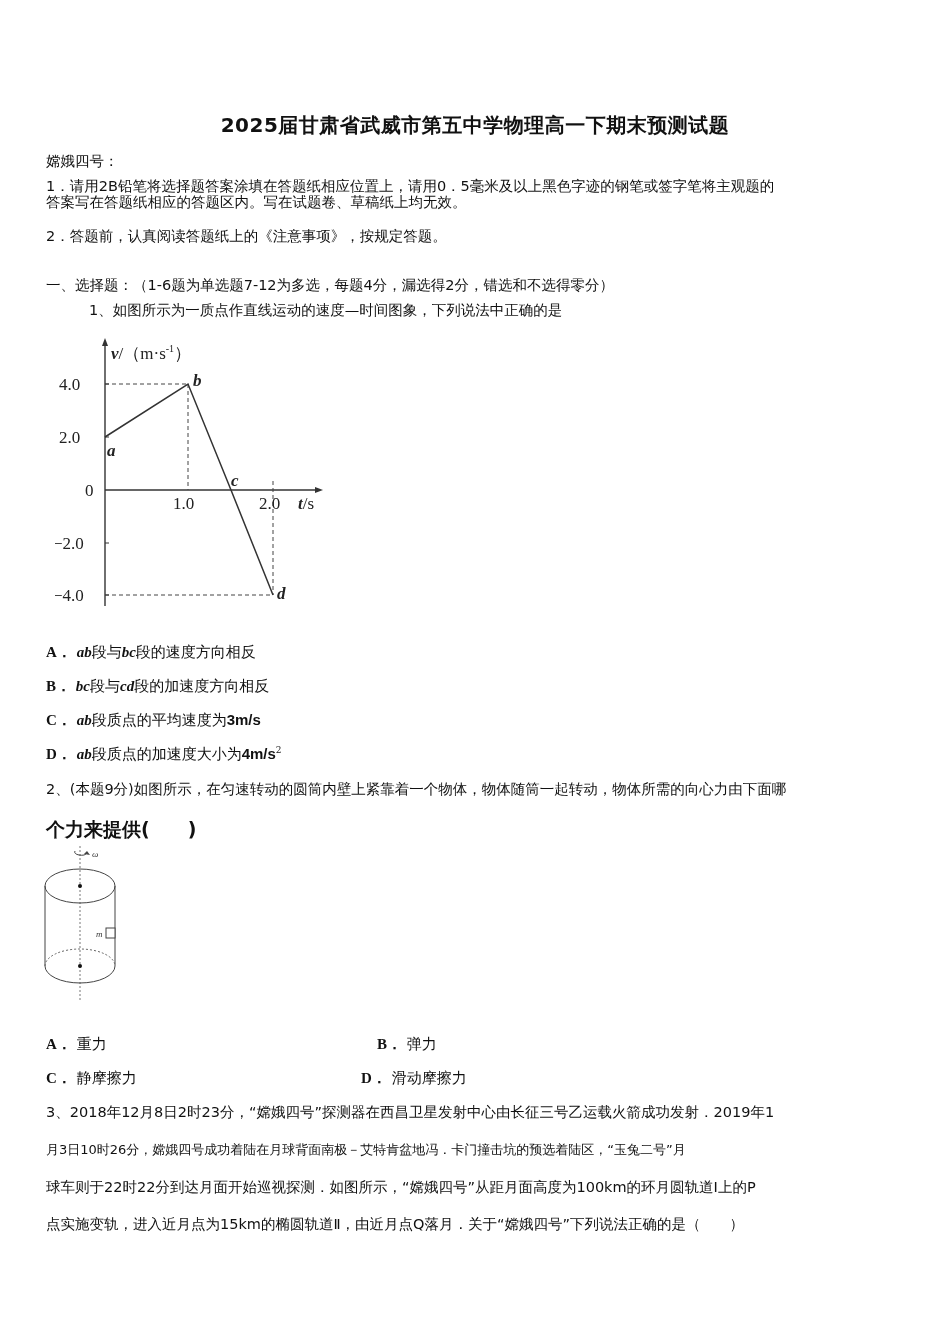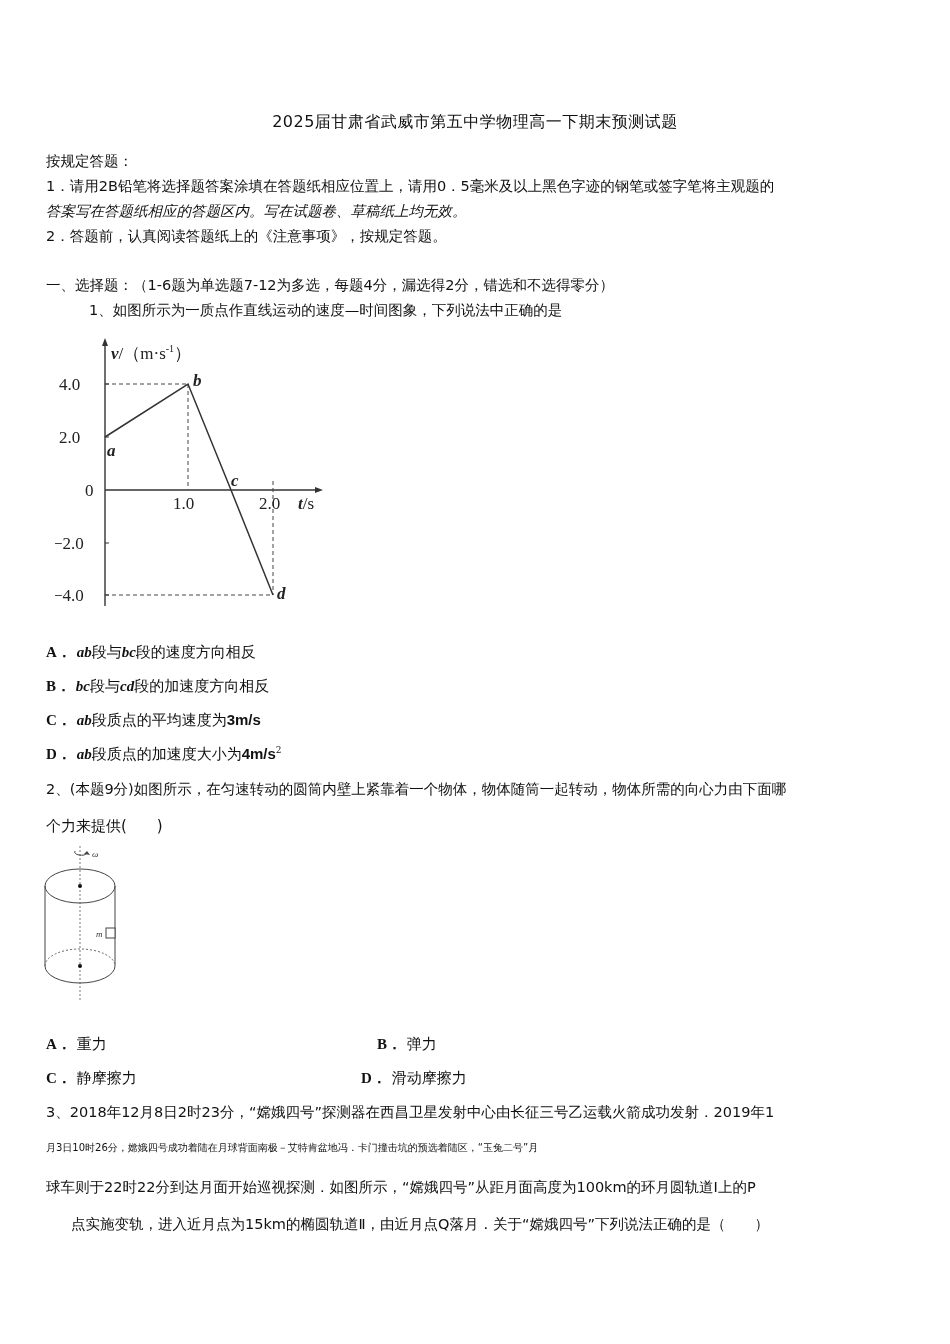--- a/index.html
+++ b/index.html
@@ -1,37 +1,37 @@
 <!DOCTYPE html>
 <html><head>
 <meta charset="utf-8">
 <style>
   html, body { margin: 0; padding: 0; background: #ffffff; }
   body { width: 950px; height: 1344px; position: relative; overflow: hidden;
          font-family: "DejaVu Serif", "Liberation Serif", serif; color: #111; }
   .abs { position: absolute; }
   .title { left: 0; width: 950px; top: 112px; text-align: center;
-           font-family: "DejaVu Sans", "Liberation Sans", sans-serif; font-weight: normal; font-size: 16px; letter-spacing: 0.5px; }
+           font-family: "DejaVu Sans", "Liberation Sans", sans-serif; font-weight: bold; font-size: 20px; letter-spacing: 0.5px; }
   .line { left: 46px; font-size: 14.5px; white-space: nowrap; }
   .sans { font-family: "DejaVu Sans", "Liberation Sans", sans-serif; }
   .opt { font-size: 15px; white-space: nowrap; text-align: center; }
   .opt .letter { font-weight: bold; font-family: "Liberation Serif", serif; }
   .opt i { font-weight: bold; font-family: "Liberation Serif", serif; }
   .opt b { font-family: Liberation Sans, sans-serif; }
   sup { font-size: 9px; }
   svg text { font-family: "Liberation Serif", "DejaVu Serif", serif; }
 </style>
 </head>
 <body>
 
 <div class="abs title">2025届甘肃省武威市第五中学物理高一下期末预测试题</div>
 
-<div class="abs line sans" style="top:152px;">按规定答题：</div>
+<div class="abs line sans" style="top:152px;">嫦娥四号：</div>
 <div class="abs line sans" style="top:177px;">1．请用2B铅笔将选择题答案涂填在答题纸相应位置上，请用0．5毫米及以上黑色字迹的钢笔或签字笔将主观题的</div>
-<div class="abs line sans" style="top:202px;font-style:italic;">答案写在答题纸相应的答题区内。写在试题卷、草稿纸上均无效。</div>
+<div class="abs line sans" style="top:193px;">答案写在答题纸相应的答题区内。写在试题卷、草稿纸上均无效。</div>
 <div class="abs line sans" style="top:227px;">2．答题前，认真阅读答题纸上的《注意事项》，按规定答题。</div>
 
 <div class="abs line sans" style="top:276px;">一、选择题：（1-6题为单选题7-12为多选，每题4分，漏选得2分，错选和不选得零分）</div>
 <div class="abs line sans" style="top:301px;margin-left:43px;">1、如图所示为一质点作直线运动的速度—时间图象，下列说法中正确的是</div>
 
 <div class="abs" style="left:55px; top:336px; width:300px; height:280px;">
   <svg width="300" height="280" viewBox="0 0 300 280">
 
     <line x1="50" y1="270" x2="50" y2="6" stroke="#333" stroke-width="1.4"></line>
     <polygon points="50,2 47,10 53,10" fill="#333"></polygon>
@@ -77,21 +77,21 @@
 <div class="abs opt" style="left:46px; top:711px;">
   <span class="letter">C．</span>
   <i>ab</i><span>段质点的平均速度为</span><b>3m/s</b>
 </div>
 <div class="abs opt" style="left:46px; top:745px;">
   <span class="letter">D．</span>
   <i>ab</i><span>段质点的加速度大小为</span><b>4m/s</b><sup>2</sup>
 </div>
 
 <div class="abs line sans" style="top:780px; font-size:14.5px;">2、(本题9分)如图所示，在匀速转动的圆筒内壁上紧靠着一个物体，物体随筒一起转动，物体所需的向心力由下面哪</div>
-<div class="abs line sans" style="top:817px; font-size:15px;">个力来提供(　　)</div>
+<div class="abs line sans" style="top:817px; font-size:19px;font-weight:bold;">个力来提供(　　)</div>
 
 <div class="abs" style="left:40px; top:842px; width:100px; height:160px;">
   <svg width="100" height="160" viewBox="0 0 100 160">
     <line x1="40" y1="4" x2="40" y2="158" stroke="#777" stroke-width="1" stroke-dasharray="2,2"></line>
     <path d="M 35 9 A 6 3 0 1 0 47 11" fill="none" stroke="#444" stroke-width="1"></path>
     <polygon points="47,9 50,13 44,12" fill="#444"></polygon>
     <text x="52" y="15" font-size="9" font-style="italic" fill="#333">ω</text>
     <ellipse cx="40" cy="44" rx="35" ry="17" fill="none" stroke="#444" stroke-width="1"></ellipse>
     <circle cx="40" cy="44" r="2" fill="#111"></circle>
     <line x1="5" y1="44" x2="5" y2="124" stroke="#444" stroke-width="1"></line>
@@ -115,15 +115,15 @@
 <div class="abs opt" style="left:46px; top:1069px;">
   <span class="letter">C．</span>
   <span>静摩擦力</span>
 </div>
 <div class="abs opt" style="left:361px; top:1069px;">
   <span class="letter">D．</span>
   <span>滑动摩擦力</span>
 </div>
 
 <div class="abs line sans" style="top:1103px; font-size:14.5px;">3、2018年12月8日2时23分，“嫦娥四号”探测器在西昌卫星发射中心由长征三号乙运载火箭成功发射．2019年1</div>
-<div class="abs line sans" style="top:1141px; font-size:10px;">月3日10时26分，嫦娥四号成功着陆在月球背面南极－艾特肯盆地冯．卡门撞击坑的预选着陆区，“玉兔二号”月</div>
+<div class="abs line sans" style="top:1141px; font-size:13px;">月3日10时26分，嫦娥四号成功着陆在月球背面南极－艾特肯盆地冯．卡门撞击坑的预选着陆区，“玉兔二号”月</div>
 <div class="abs line sans" style="top:1178px; font-size:14.5px;">球车则于22时22分到达月面开始巡视探测．如图所示，“嫦娥四号”从距月面高度为100km的环月圆轨道Ⅰ上的P</div>
-<div class="abs line sans" style="top:1215px; font-size:14.5px;margin-left:25px;">点实施变轨，进入近月点为15km的椭圆轨道Ⅱ，由近月点Q落月．关于“嫦娥四号”下列说法正确的是（　　）</div>
+<div class="abs line sans" style="top:1215px; font-size:14.5px;">点实施变轨，进入近月点为15km的椭圆轨道Ⅱ，由近月点Q落月．关于“嫦娥四号”下列说法正确的是（　　）</div>
 
 </body></html>

